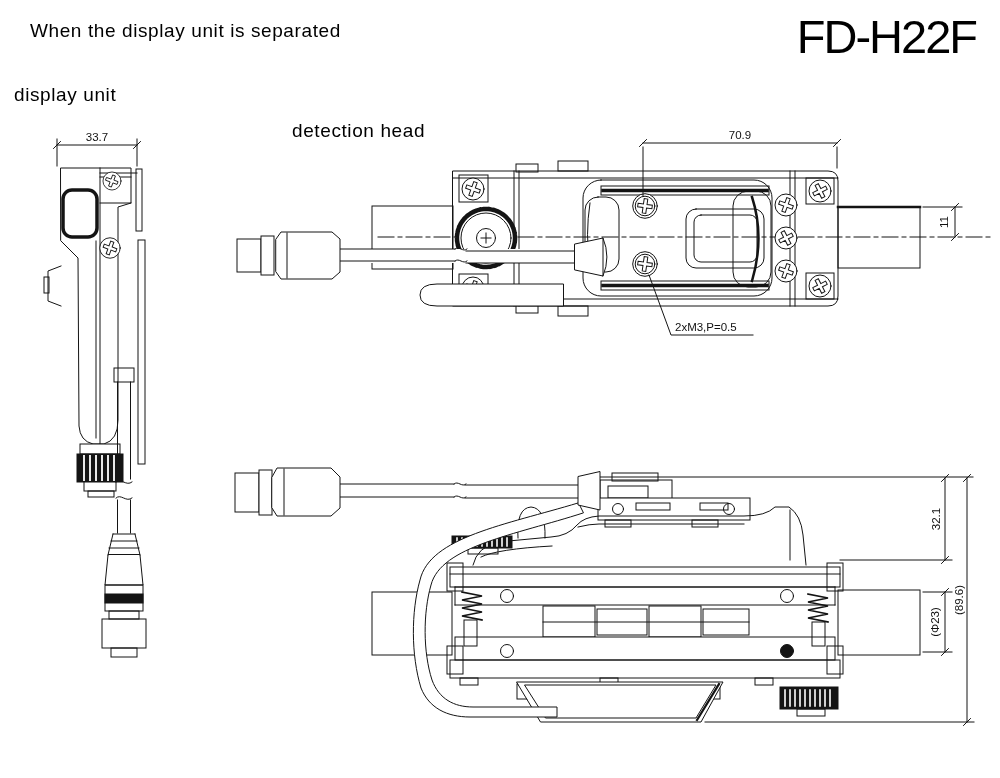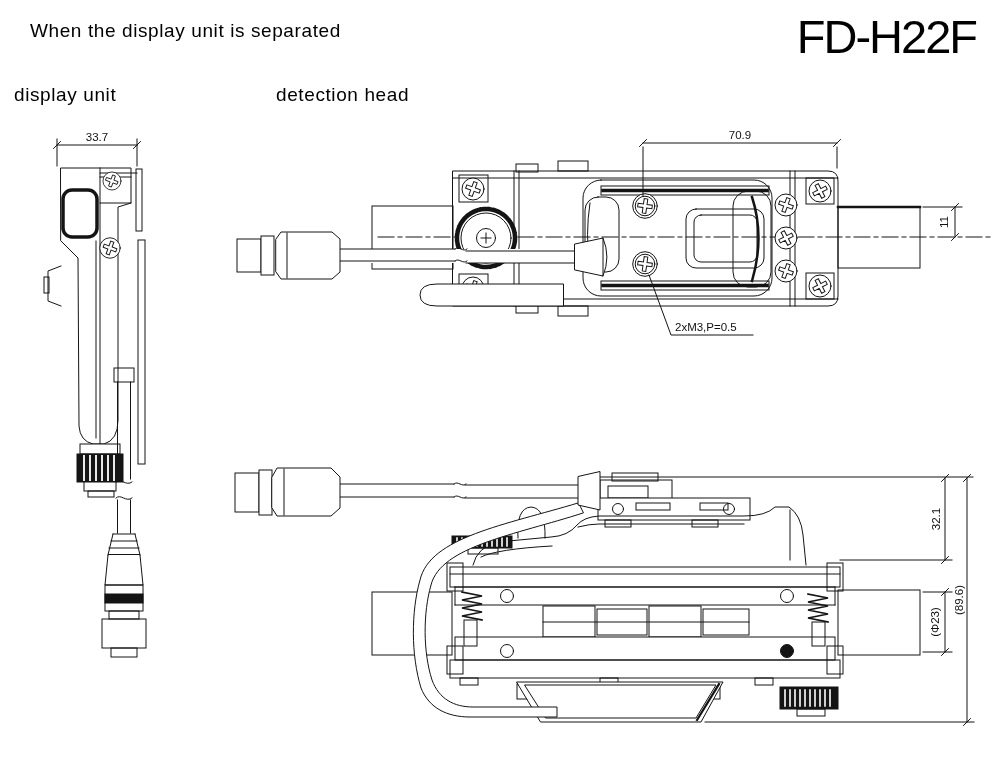--- a/index.html
+++ b/index.html
@@ -2,21 +2,21 @@
 <html><head>
 <meta charset="utf-8">
 <style>
   html,body{margin:0;padding:0;background:#fff;}
   .sheet{position:relative;width:1000px;height:778px;background:#fff;overflow:hidden;
          font-family:"Liberation Sans",sans-serif;color:#000;}
   .note-heading{position:absolute;left:30px;top:20px;font-size:19px;letter-spacing:.6px;white-space:nowrap;}
   .model-title{position:absolute;right:24px;top:9px;font-size:47px;letter-spacing:-2px;white-space:nowrap;text-align:center;}
   .view-label{position:absolute;top:84px;font-size:19px;letter-spacing:.6px;white-space:nowrap;text-align:right;}
   .view-label.du{left:14px;}
-  .view-label.dh{left:276px;}
+  .view-label.dh{left:292px;margin-top:36px;}
   svg.drawing{position:absolute;left:0;top:0;}
   svg.drawing text{font-family:"Liberation Sans",sans-serif;font-size:11.5px;fill:#111;
                    stroke:none;letter-spacing:0;}
 </style>
 </head>
 <body>
 
 <div class="sheet">
 
   <div class="note-heading">When the display unit is separated</div>

